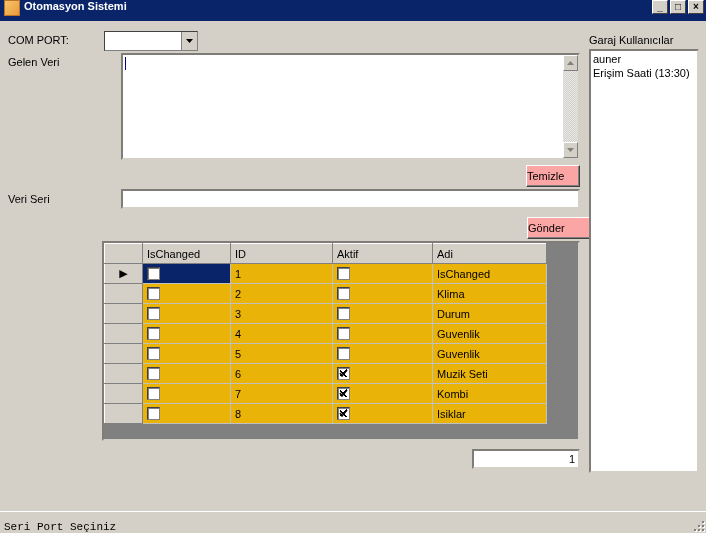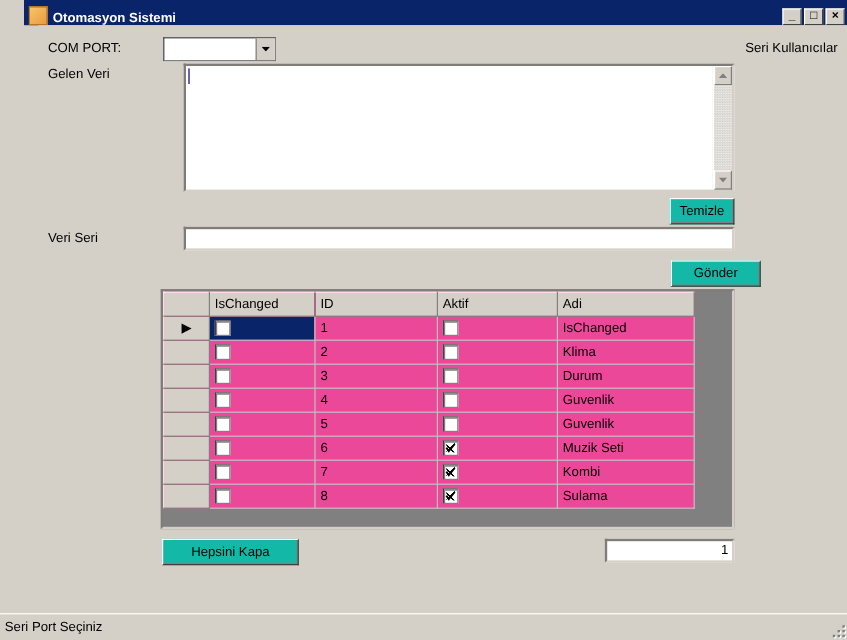--- a/index.html
+++ b/index.html
@@ -11,23 +11,22 @@
     width: 706px;
     height: 533px;
     overflow: hidden;
     position: relative;
   }
   .titlebar {
     height: 21px;
     background: linear-gradient(to bottom, #0a246a, #0a246a);
     color: #fff;
     display: flex;
-    align-items: flex-end;
+    align-items: flex-start;
     padding: 0 2px 0 4px;
-    margin-left: 20px;
   }
   .titlebar-icon {
     width: 16px; height: 16px;
     background: linear-gradient(135deg,#f7c56b,#e89a3c);
     border: 1px solid #b87528;
     margin-right: 4px;
   }
   .titlebar-text { font-weight: bold; flex: 1; }
   .winbtn {
     width: 16px; height: 14px;
@@ -41,21 +40,20 @@
     font-size: 10px;
     font-family: Arial;
     font-weight: bold;
     color: #000;
     cursor: default;
   }
   .content {
     position: relative;
     height: 490px;
     background: #d4d0c8;
-    margin-left: 32px;
   }
   .lbl { position: absolute; }
   .combo {
     position: absolute;
     height: 20px;
     background: #fff;
     border: 1px solid #808080;
     border-top-color:#404040;border-left-color:#404040;
     display: flex;
     align-items: center;
@@ -91,26 +89,25 @@
     height: 16px;
     background: #d4d0c8;
     border: 1px solid #fff;
     border-right-color:#808080;border-bottom-color:#808080;
     display:flex;align-items:center;justify-content:center;
   }
   .scroll-track{flex:1;background:repeating-conic-gradient(#d4d0c8 0 25%,#e8e8e8 0 50%) 0 0/2px 2px;}
   .btn {
     position: absolute;
     height: 22px;
-    background: #14b8a6;
+    background: #fca5a5;
     border: 1px solid #fff;
     border-right-color:#404040;
     border-bottom-color:#404040;
     box-shadow: inset -1px -1px 0 #808080;
-    text-align: center;
     line-height: 20px;
     cursor: default;
   }
   .txt {
     position: absolute;
     background:#fff;
     border: 2px inset #d4d0c8;
     height: 20px;
     padding: 1px 3px;
     line-height: 15px;
@@ -122,21 +119,21 @@
     padding: 1px 2px;
     line-height: 14px;
   }
   .grid-wrap {
     position: absolute;
     background:#808080;
     border: 2px inset #d4d0c8;
   }
   table.grid {
     border-collapse: collapse;
-    background:#ec4899;
+    background:#eab308;
     table-layout: fixed;
   }
   table.grid th, table.grid td {
     border: 1px solid #c0c0c0;
     height: 20px;
     font-size:11px;
     text-align:left;
     padding:0 4px;
     overflow:hidden;
   }
@@ -167,21 +164,21 @@
     width:7px;height:10px;
     background:
       linear-gradient(45deg,transparent 4px,#000 4px,#000 5px,transparent 5px),
       linear-gradient(-45deg,transparent 5px,#000 5px,#000 6px,transparent 6px);
     font-size:0;
   }
   .chk.checked svg{position:absolute;left:0;top:0;}
   .statusbar {
     position:absolute;left:0;right:0;bottom:0;height:22px;
     background:#d4d0c8;border-top:1px solid #fff;
-    display:flex;align-items:center;padding:0 4px;
+    display:flex;align-items:flex-end;padding:0 4px;font-family:Liberation Mono, monospace;
   }
   .grip{
     position:absolute;right:2px;bottom:2px;width:14px;height:14px;
   }
   .grip span{position:absolute;width:2px;height:2px;background:#808080;box-shadow:1px 1px 0 #fff;}
 </style>
 </head>
 <body>
 
 <div class="titlebar">
@@ -303,31 +300,34 @@
                 </svg></span></td>
             <td>Kombi</td>
           </tr>
           <tr>
             <td class="rowhdr"></td>
             <td class="chkcell"><span class="chk"></span></td>
             <td>8</td>
             <td class="chkcell"><span class="chk checked"><svg width="11" height="11" viewBox="0 0 11 11">
                   <polyline points="2,5 4,8 9,2" fill="none" stroke="#000" stroke-width="1.6"></polyline>
                 </svg></span></td>
-            <td>Sulama</td>
+            <td>Isiklar</td>
           </tr>
         </tbody>
     </table>
   </div>
 
-  <div class="btn" style="left:103px;top:428px;width:114px">Hepsini Kapa</div>
 
   <div class="txt" style="left:472px;top:428px;width:108px;text-align:right">1</div>
 
-  <div class="lbl" style="left:589px;top:13px">Seri Kullanıcılar</div>
+  <div class="lbl" style="left:589px;top:13px">Garaj Kullanıcılar</div>
+  <div class="listbox" style="left:589px;top:28px;width:110px;height:424px">
+    <div>auner</div>
+    <div>Erişim Saati (13:30)</div>
+  </div>
 
 </div>
 
 <div class="statusbar">
   <span>Seri Port Seçiniz</span>
   <div class="grip">
     <span style="right:0;bottom:0"></span>
     <span style="right:4px;bottom:0"></span>
     <span style="right:8px;bottom:0"></span>
     <span style="right:0;bottom:4px"></span>

